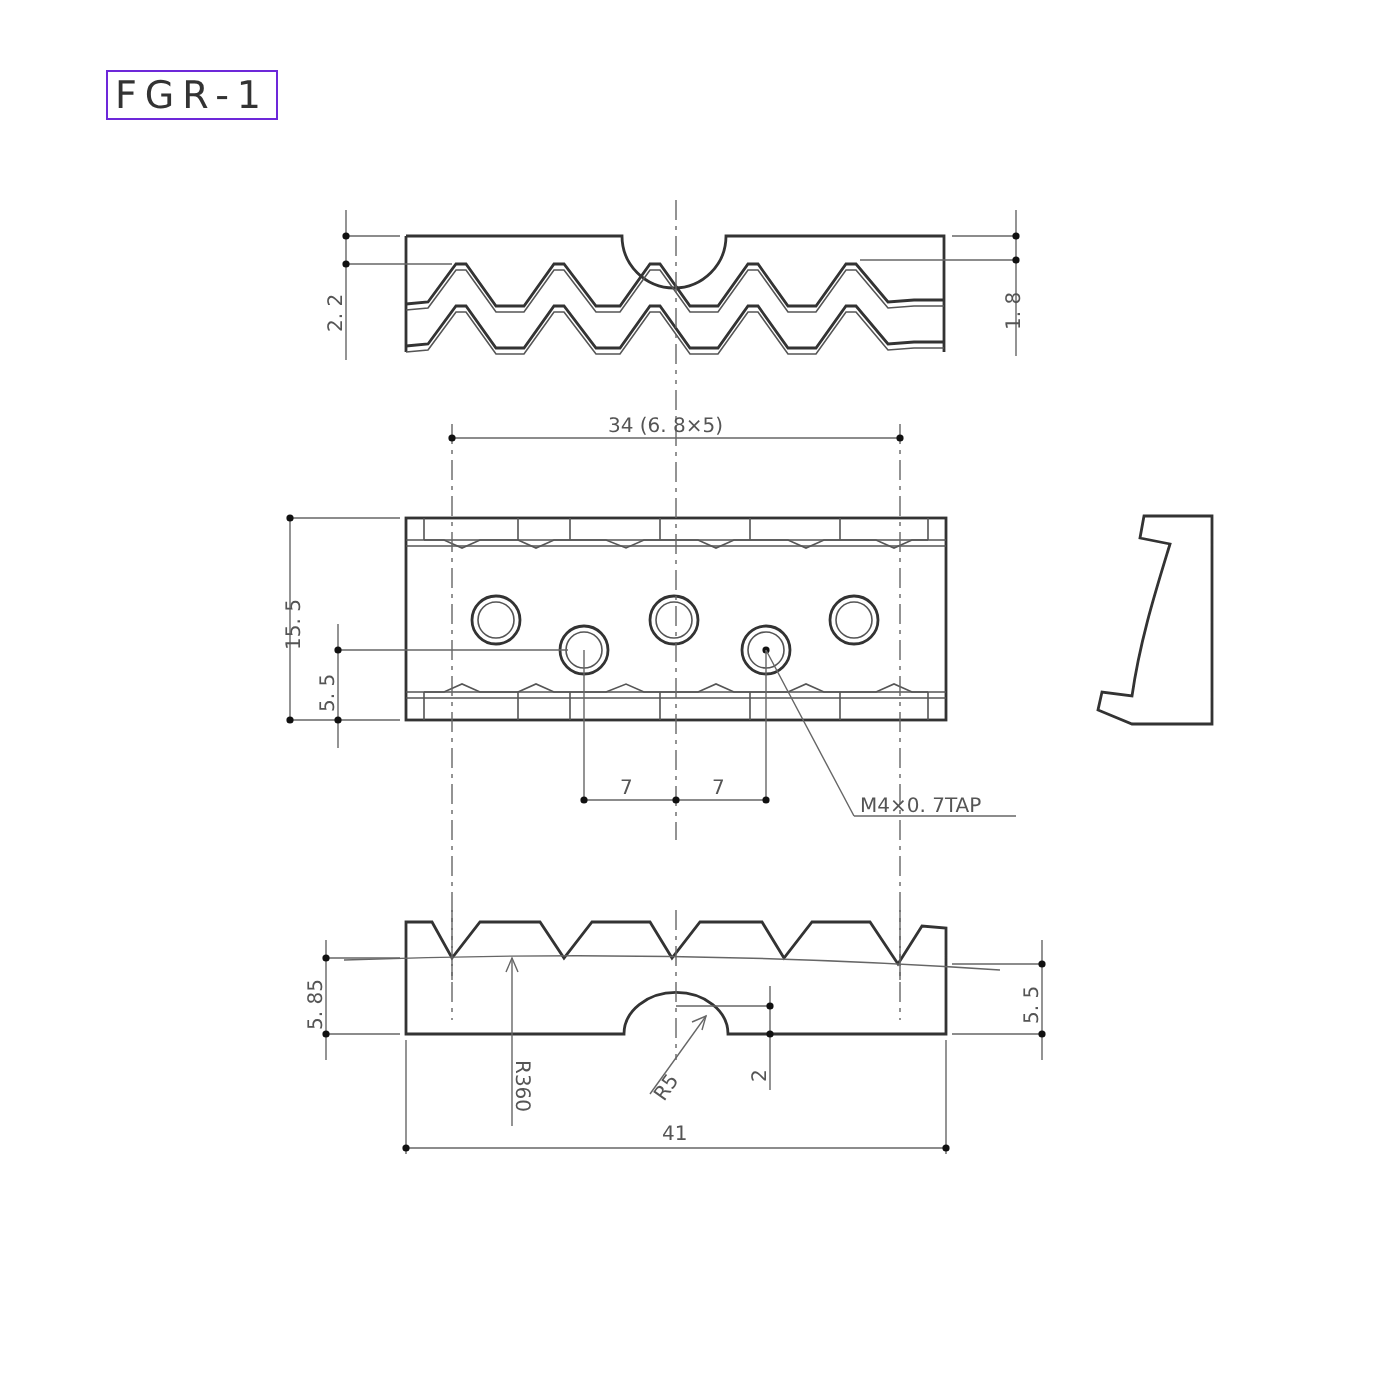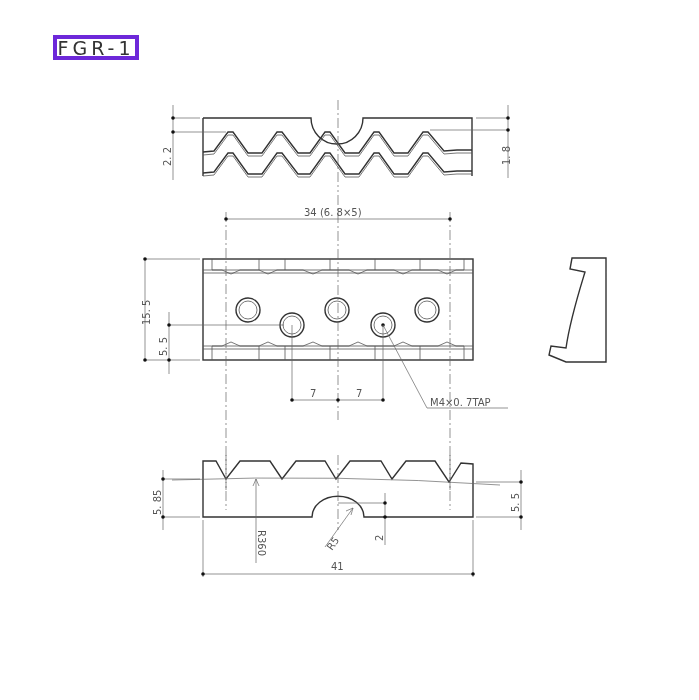--- a/index.html
+++ b/index.html
@@ -1,19 +1,19 @@
 <!DOCTYPE html>
 <html><head>
 <meta charset="utf-8">
 <style>
   html, body { margin: 0; padding: 0; background: #ffffff; }
   body { width: 699px; height: 700px; position: relative; overflow: hidden; font-family: "DejaVu Sans", sans-serif; }
   .title-box {
     position: absolute; left: 53px; top: 35px; width: 86px; height: 25px;
-    border: 4px solid #6d28d9; box-sizing: border-box;
+    border: 1px solid #6d28d9; box-sizing: border-box;
     font-size: 19px; letter-spacing: 4px; color: #333;
     display: flex; align-items: center; justify-content: center;
     font-family: "DejaVu Sans", sans-serif;
   }
   svg { position: absolute; left: 0; top: 0; }
   .outline { fill: none; stroke: #333; stroke-width: 1.4; }
   .thin { fill: none; stroke: #555; stroke-width: 0.8; }
   .dim { fill: none; stroke: #666; stroke-width: 0.7; }
   .center { fill: none; stroke: #666; stroke-width: 0.7; stroke-dasharray: 10 3 2 3; }
   .dot { fill: #111; }

